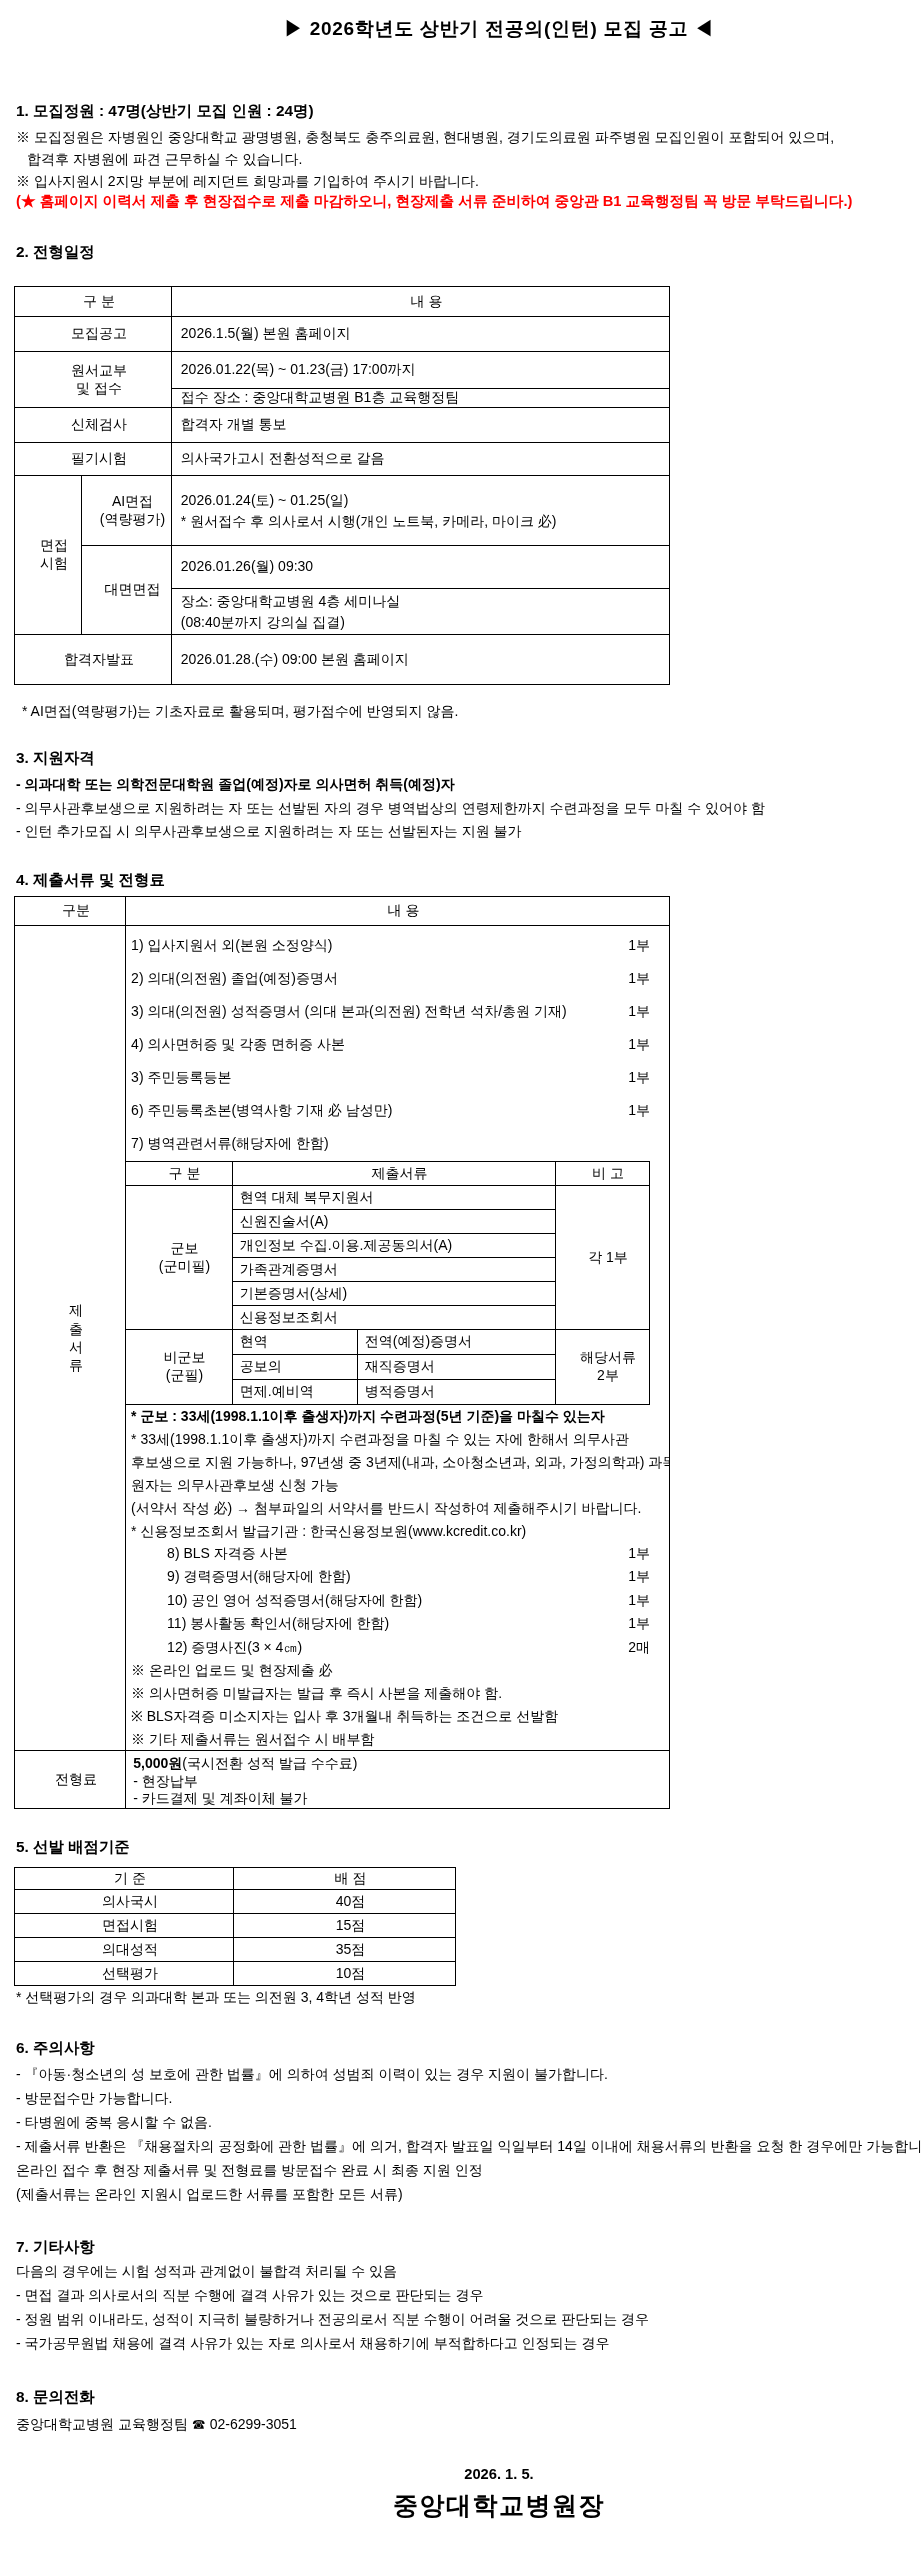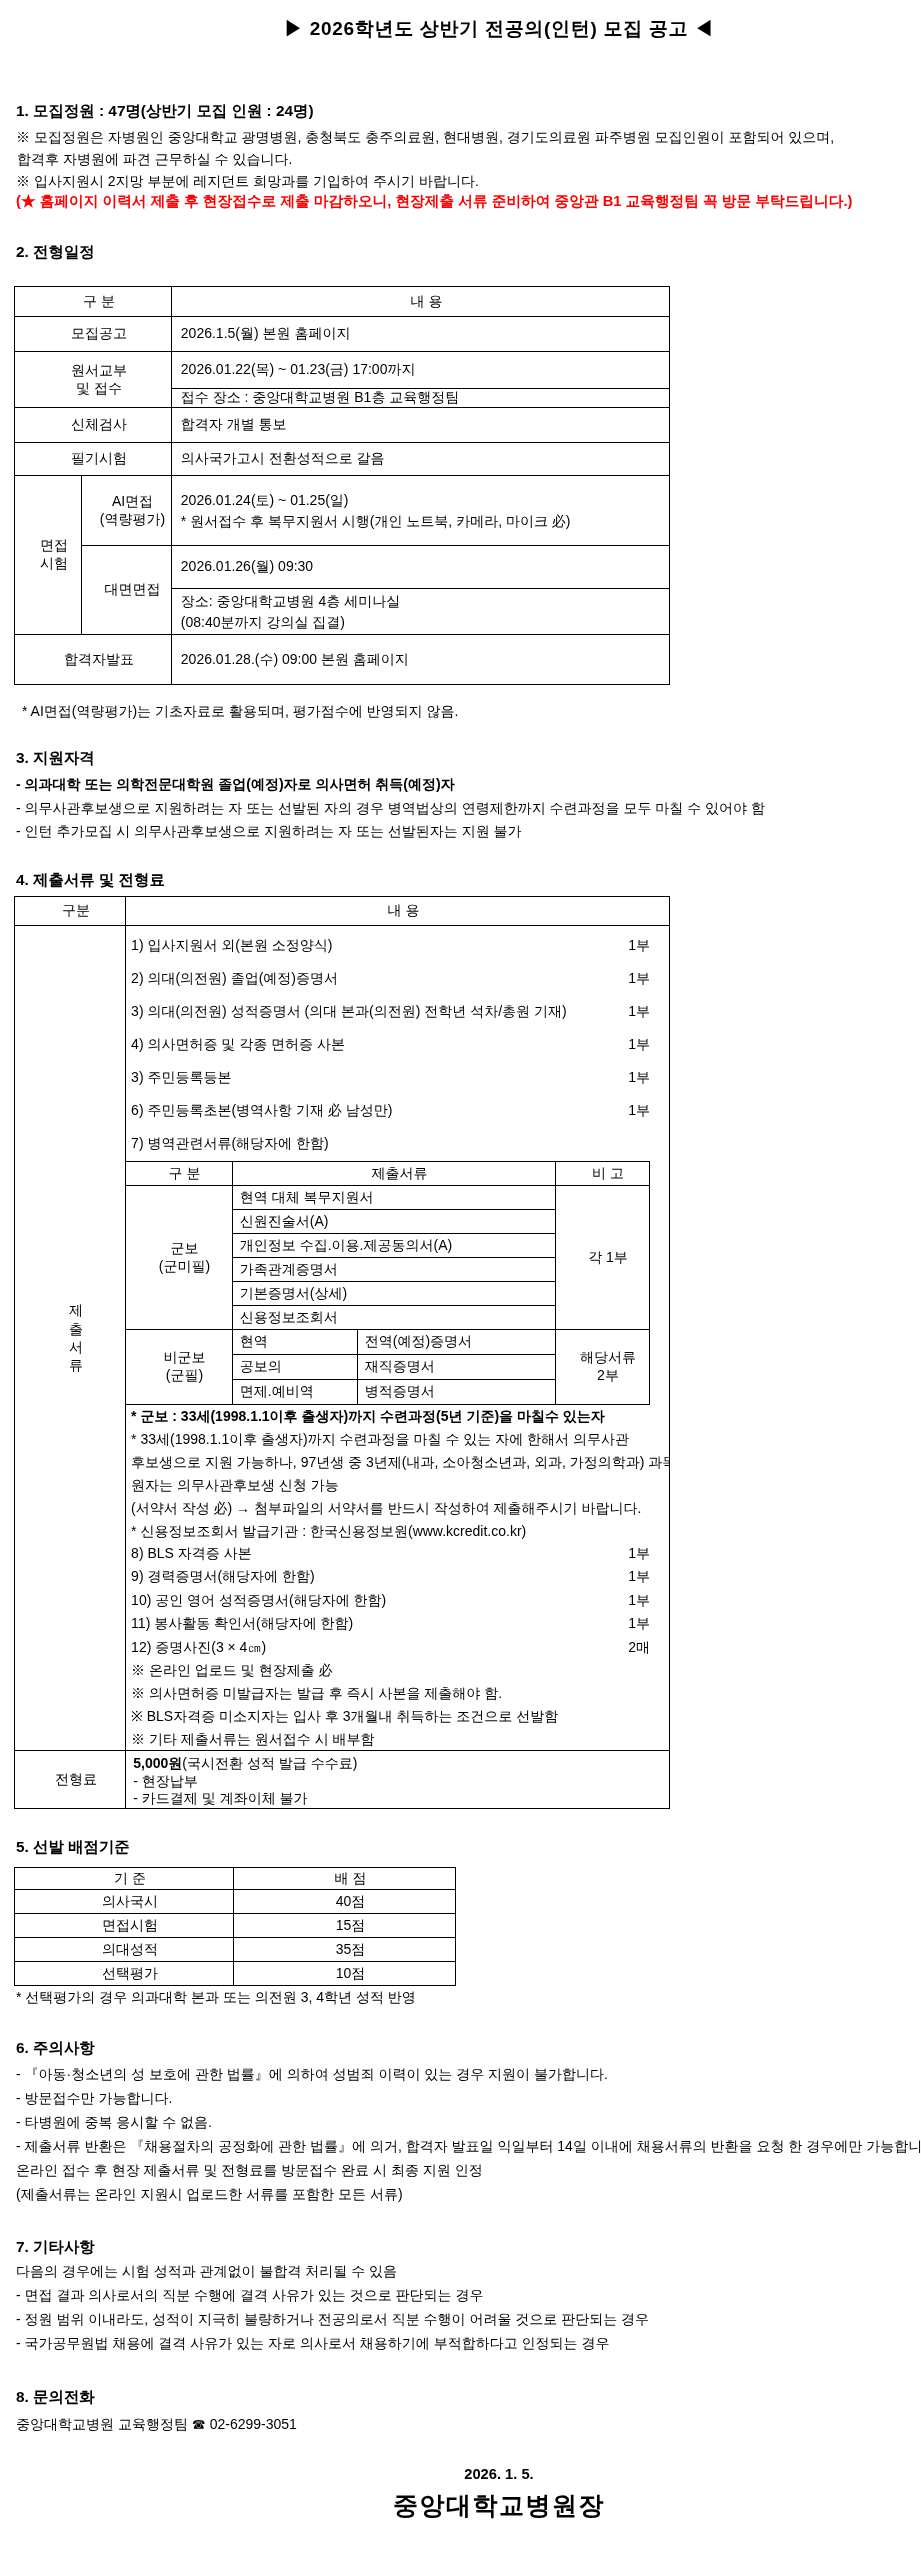--- a/index.html
+++ b/index.html
@@ -11,36 +11,36 @@
     font-size:14px; overflow:hidden;
   }
   .abs { position:absolute; left:16px; white-space:nowrap; }
   .b { font-weight:bold; }
   .center-band { left:0; width:922px; text-align:center; padding-left:76px; }
   .doc-title { font-size:19px; font-weight:bold; letter-spacing:0.7px; }
   .h { font-size:15.4px; font-weight:bold; }
   .line { line-height:22px; white-space:nowrap; }
   .lh32 .line { line-height:23.5px; }
   .lh33 .line { line-height:24px; }
-  .indent1 { margin-left:1px; }
+  .indent1 { margin-left:11px; }
   .red { color:#ff0000; font-weight:bold; font-size:14.7px; }
   .foot { font-size:14px; }
 
   table.t { border-collapse:collapse; table-layout:fixed; background:#fff; }
   table.t td { border:1.5px solid #000; font-size:14px; vertical-align:middle; }
   td.c { text-align:center;padding-left:12px; }
   td.l { text-align:left; padding-left:8.8px; }
   td.l div { line-height:21px; white-space:nowrap; }
 
   
   td.docs { vertical-align:top; padding:0; overflow:hidden; }
   .items1 { height:235px; padding:3.7px 0 0 5.1px; }
   .items1 .item { height:33px; display:flex; align-items:center; white-space:nowrap; }
   .items2 { height:117px; padding-left:5.1px; }
-  .items2 .item { height:23.5px; display:flex; align-items:center; white-space:nowrap; }
+  .items2 .item { height:23.5px; display:flex; align-items:center; white-space:nowrap;margin-left:36px; }
   .item .itext { flex:1 1 auto; }
   .item .icount { flex:0 0 auto; padding-right:19px; }
   table.mil { margin-left:-1.5px; }
   table.mil td { border:1.5px solid #000; }
   td.ml { text-align:left; padding-left:7.3px; white-space:nowrap; }
   .notes { height:137px; padding-left:5.1px; }
   .notes .line { line-height:23px; }
   .starnotes { height:91px; padding-left:5.1px; }
   .starnotes .line { line-height:23px; }
   .feecell { padding:3.7px 0 0 7.3px; }
@@ -104,21 +104,21 @@
       <td rowspan="3" class="c">
         <div>면접</div>
         <div>시험</div>
       </td>
       <td class="c">
         <div>AI면접</div>
         <div>(역량평가)</div>
       </td>
       <td class="l">
         <div>2026.01.24(토) ~ 01.25(일)</div>
-        <div>* 원서접수 후 복무지원서 시행(개인 노트북, 카메라, 마이크 必)</div>
+        <div>* 원서접수 후 의사로서 시행(개인 노트북, 카메라, 마이크 必)</div>
       </td>
     </tr>
     <tr style="height:43px">
       <td rowspan="2" class="c">대면면접</td>
       <td class="l">2026.01.26(월) 09:30</td>
     </tr>
     <tr style="height:46px">
       <td class="l">
         <div>장소: 중앙대학교병원 4층 세미나실</div>
         <div>(08:40분까지 강의실 집결)</div>

